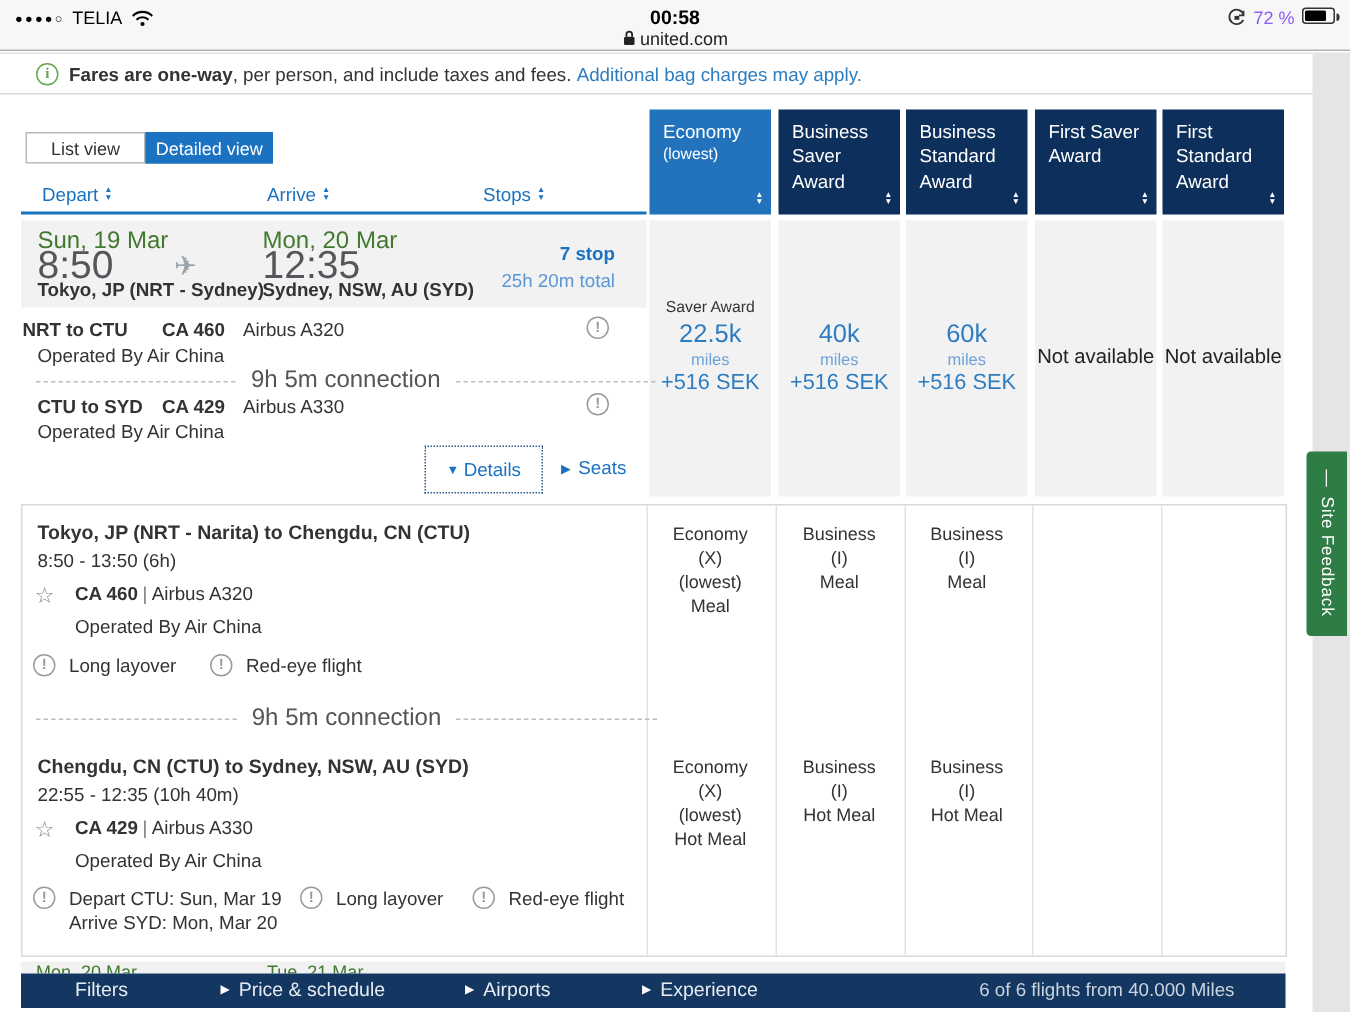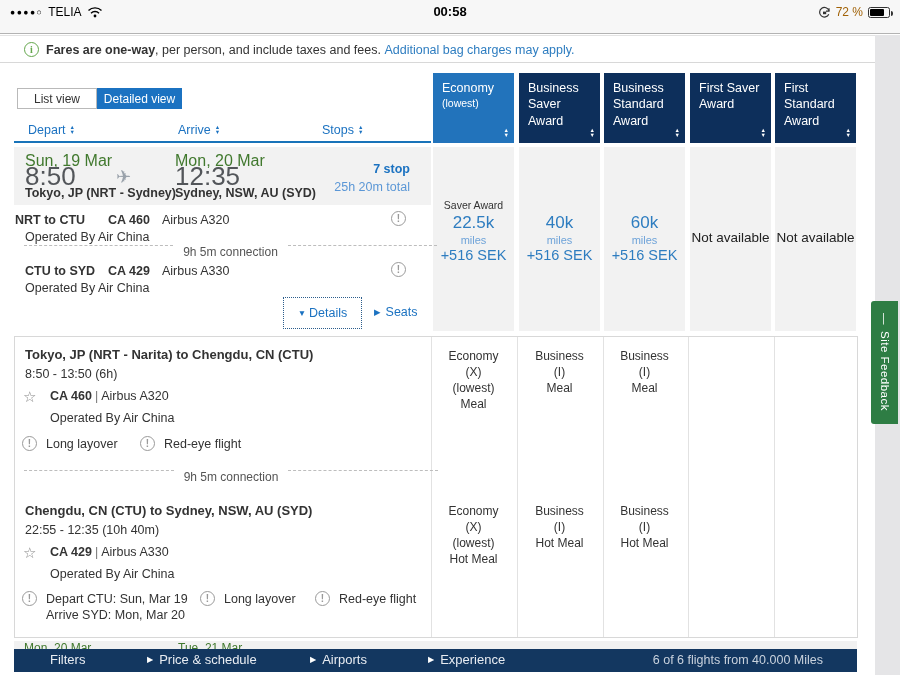--- a/index.html
+++ b/index.html
@@ -8,21 +8,21 @@
   #stage { position:relative; width:900px; height:675px; background:#fff; overflow:hidden; color:#333; }
   .abs { position:absolute; }
 
   
   #statusbar { left:0; top:0; width:900px; height:34px; background:#f7f7f7; border-bottom:1px solid #b3b3b3; }
   .sb-left { left:10px; top:5px; display:flex; align-items:center; gap:5px; font-size:12px; color:#000; }
   .sb-dots { font-size:8.5px; letter-spacing:1.5px; }
   .sb-time { left:0; top:4px; width:900px; text-align:center; font-size:13px; font-weight:bold; color:#000; }
   .sb-url  { left:0; top:19px; width:900px; text-align:center; font-size:12px; color:#222; }
   .sb-url svg { vertical-align:-1px; margin-right:3px; }
-  .sb-right { right:10px; top:5px; display:flex; align-items:center; gap:5px; font-size:12px; color:#a16207; }
+  .sb-right { right:10px; top:5px; display:flex; gap:5px; font-size:12px; color:#8b5cf6; }
   .batt { display:inline-block; width:22px; height:11px; border:1px solid #333; border-radius:2.5px; position:relative; }
   .batt-fill { position:absolute; left:1px; top:1px; bottom:1px; width:70%; background:#000; border-radius:1px; }
   .batt-nub { position:absolute; right:-4px; top:3px; width:2.5px; height:5px; background:#333; border-radius:0 2px 2px 0; }
 
   
   #notice { left:0; top:35px; width:875px; height:28px; background:#fff; border-top:1px solid #e3e3e3; border-bottom:1px solid #d8d8d8; }
   .notice-row { left:24px; top:6px; display:flex; align-items:center; gap:7px; font-size:12.5px; }
   .info-ic { display:inline-flex; width:15px; height:15px; border:1.5px solid #64a74d; border-radius:50%; color:#64a74d; font-size:10px; font-weight:bold; align-items:center; justify-content:center; font-family:"Liberation Serif",serif; }
   .notice-link { color:#2e7dc0; }
 
@@ -57,21 +57,21 @@
   .city { font-size:12.5px; font-weight:bold; color:#333; }
   .plane-ic { font-size:18px; color:#9aa2ab; }
   .stops-box { left:280px; top:162px; width:130px; text-align:right; }
   .stops { font-size:12.5px; font-weight:bold; color:#1b72c1; }
   .dur { font-size:12.5px; color:#5b97d6; margin-top:4px; }
 
   
   .seg-line { font-size:12.5px; color:#333; }
   .seg-line b { margin-right:0; }
   .warn { display:inline-flex; width:15px; height:15px; border:1.2px solid #9a9a9a; border-radius:50%; color:#9a9a9a; font-size:10px; font-weight:bold; align-items:center; justify-content:center; flex:none; }
-  .conn-row { display:flex; align-items:flex-start; gap:10px; font-size:12px; color:#555; }
+  .conn-row { display:flex; align-items:center; gap:10px; font-size:16px; color:#555; }
   .conn-row .dash { flex:1; border-top:1px dashed #bdbdbd; }
 
   
   #details-btn { left:283px; top:297px; width:79px; height:32px; border:1px dotted #2b5d8c; display:flex; align-items:center; justify-content:center; gap:3px; color:#1b72c1; font-size:12.5px; background:#fff; }
   #seats-btn { left:374px; top:305px; display:flex; align-items:center; gap:5px; color:#1b72c1; font-size:12.5px; }
   .tri { font-size:8.5px; }
 
   
   #detail-card { left:14px; top:336px; width:844px; height:302px; background:#fff; border:1px solid #d8d8d8; }
   .vline { top:337px; width:1px; height:300px; background:#e2e2e2; }
@@ -111,20 +111,24 @@
     <div class="sb-left abs">
       <span class="sb-dots">●●●●○</span>
       <span>TELIA</span>
       <svg width="16" height="12" viewBox="0 0 16 12">
         <path d="M1.5 4.6 a9.2 9.2 0 0 1 13 0" fill="none" stroke="#000" stroke-width="1.4"></path>
         <path d="M4 7.2 a5.6 5.6 0 0 1 8 0" fill="none" stroke="#000" stroke-width="1.4"></path>
         <circle cx="8" cy="10" r="1.4" fill="#000"></circle>
       </svg>
     </div>
     <div class="sb-time abs">00:58</div>
+    <div class="sb-url abs"><svg width="9" height="11" viewBox="0 0 9 11">
+          <rect x="1" y="4.5" width="7" height="5.5" rx="1" fill="#222"></rect>
+          <path d="M2.6 4.5 V3 a1.9 1.9 0 0 1 3.8 0 V4.5" fill="none" stroke="#222" stroke-width="1.2"></path>
+        </svg><span>united.com</span></div>
     <div class="sb-right abs">
       <svg width="13" height="13" viewBox="0 0 13 13">
         <path d="M10.8 8.2 a4.8 4.8 0 1 1 0.2 -3.4" fill="none" stroke="#333" stroke-width="1.2"></path>
         <path d="M11 2.2 v3 h-3" fill="none" stroke="#333" stroke-width="1.2"></path>
         <rect x="5" y="5.6" width="3.2" height="2.6" fill="#333"></rect>
       </svg>
       <span>72 %</span>
       <span class="batt">
           <span class="batt-fill"></span>
           <span class="batt-nub"></span>

